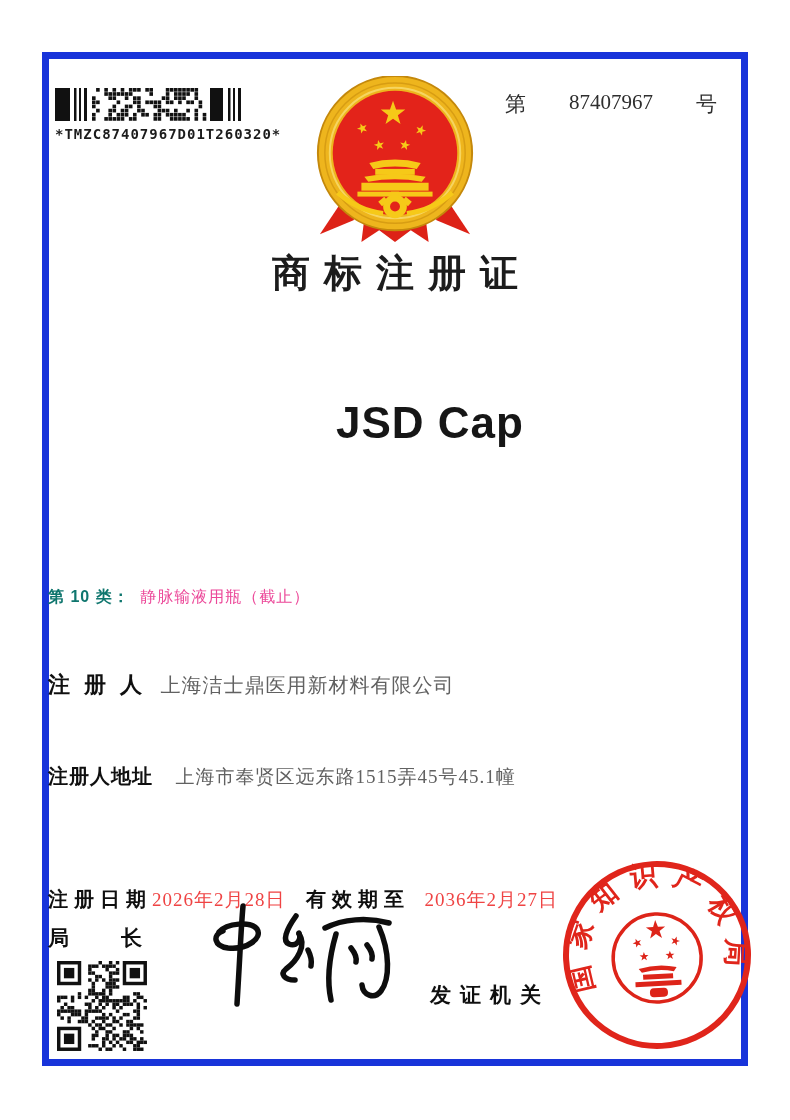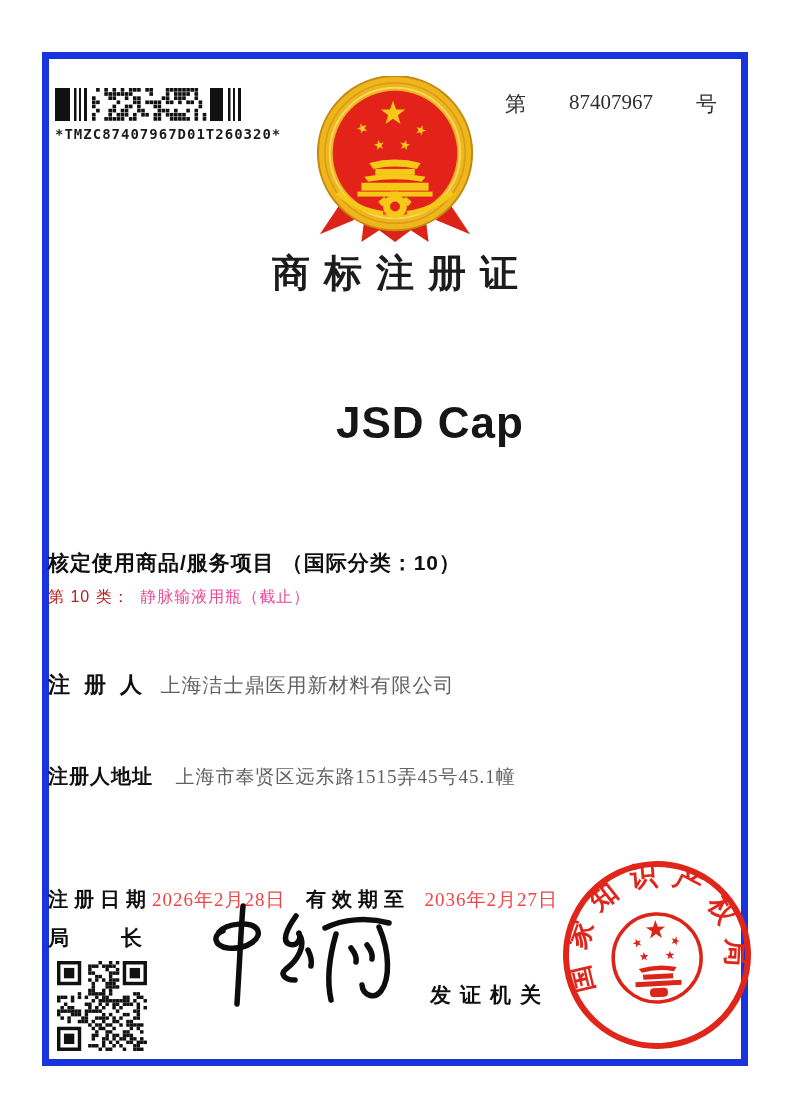--- a/index.html
+++ b/index.html
@@ -29,21 +29,21 @@
   }
   .trademark{
     position:absolute;left:42px;top:398px;width:776px;text-align:center;
     font-weight:bold;font-size:44px;color:#161616;letter-spacing:1px;
   }
   
   .goods-heading{
     position:absolute;left:48px;top:549px;font-weight:bold;font-size:21px;letter-spacing:1px;color:#0f0f0f;
   }
   .class-line{position:absolute;left:48px;top:587px;font-size:16px;white-space:nowrap;}
-  .class-label{font-weight:normal;color:#b91c1c;letter-spacing:1px;}
+  .class-label{font-weight:bold;color:#0f766e;letter-spacing:1px;}
   .class-goods{
     font-family:Liberation Mono, monospace;color:#ec4899;margin-left:6px;letter-spacing:1px;
   }
   .row{position:absolute;left:48px;white-space:nowrap;}
   .row-registrant{top:670px;}
   .row-address{top:763px;}
   .row-dates{top:886px;}
   .lbl{font-weight:bold;color:#0f0f0f;font-size:22px;}
   .lbl-sp{letter-spacing:14px;}
   .lbl-sm{font-size:20px;letter-spacing:1px;}
@@ -243,21 +243,20 @@
   <div class="cert-no">
     <span>第</span>
     <span>87407967</span>
     <span>号</span>
   </div>
 
   <div class="doc-title">商标注册证</div>
 
   <div class="trademark">JSD Cap</div>
 
-  <div class="goods-heading">核定使用商品/服务项目 （国际分类：10）</div>
   <div class="class-line">
     <span class="class-label">第 10 类：</span>
     <span class="class-goods">静脉输液用瓶（截止）</span>
   </div>
 
   <div class="row row-registrant">
     <span class="lbl lbl-sp">注册人</span>
     <span class="val">上海洁士鼎医用新材料有限公司</span>
   </div>
 

